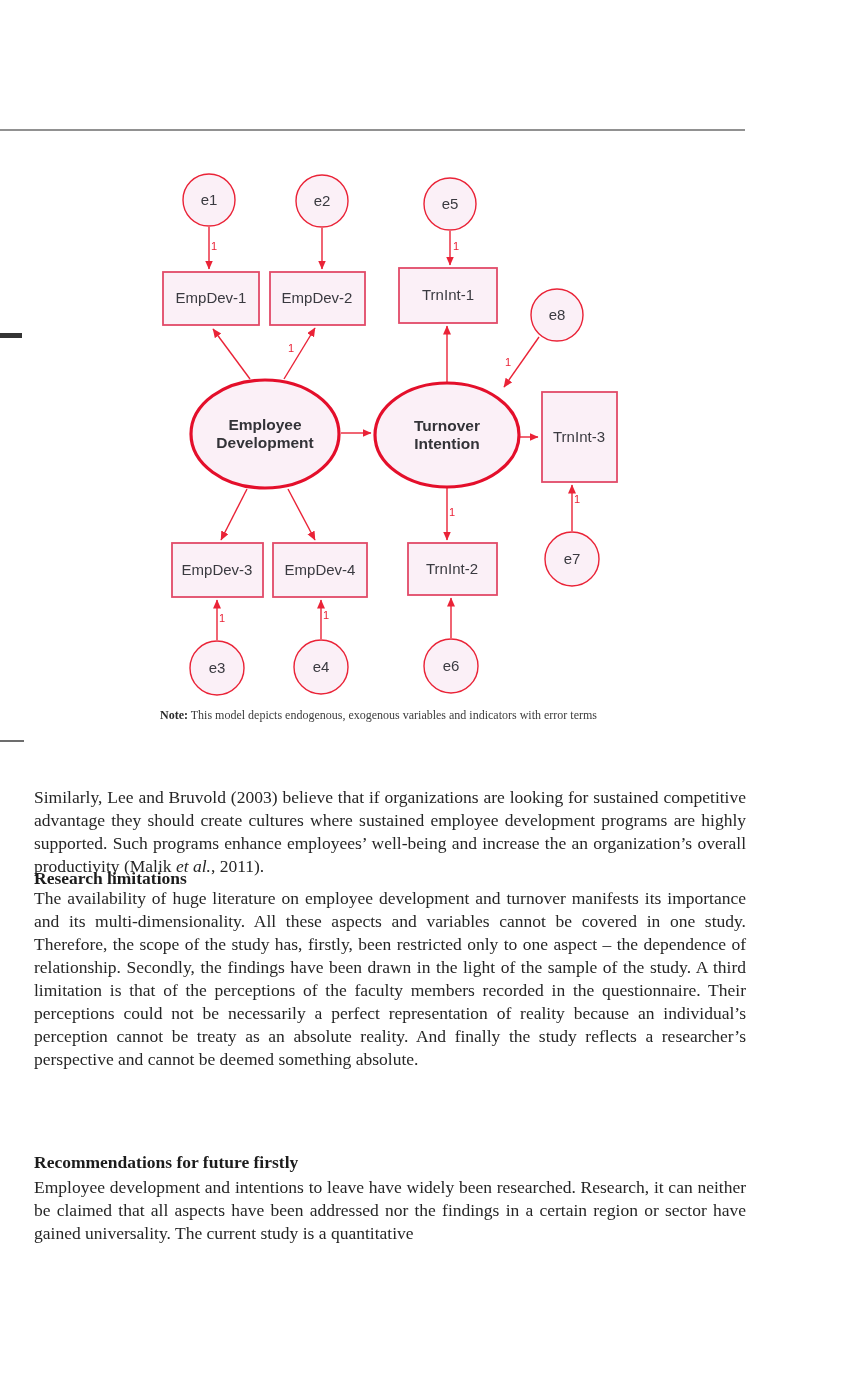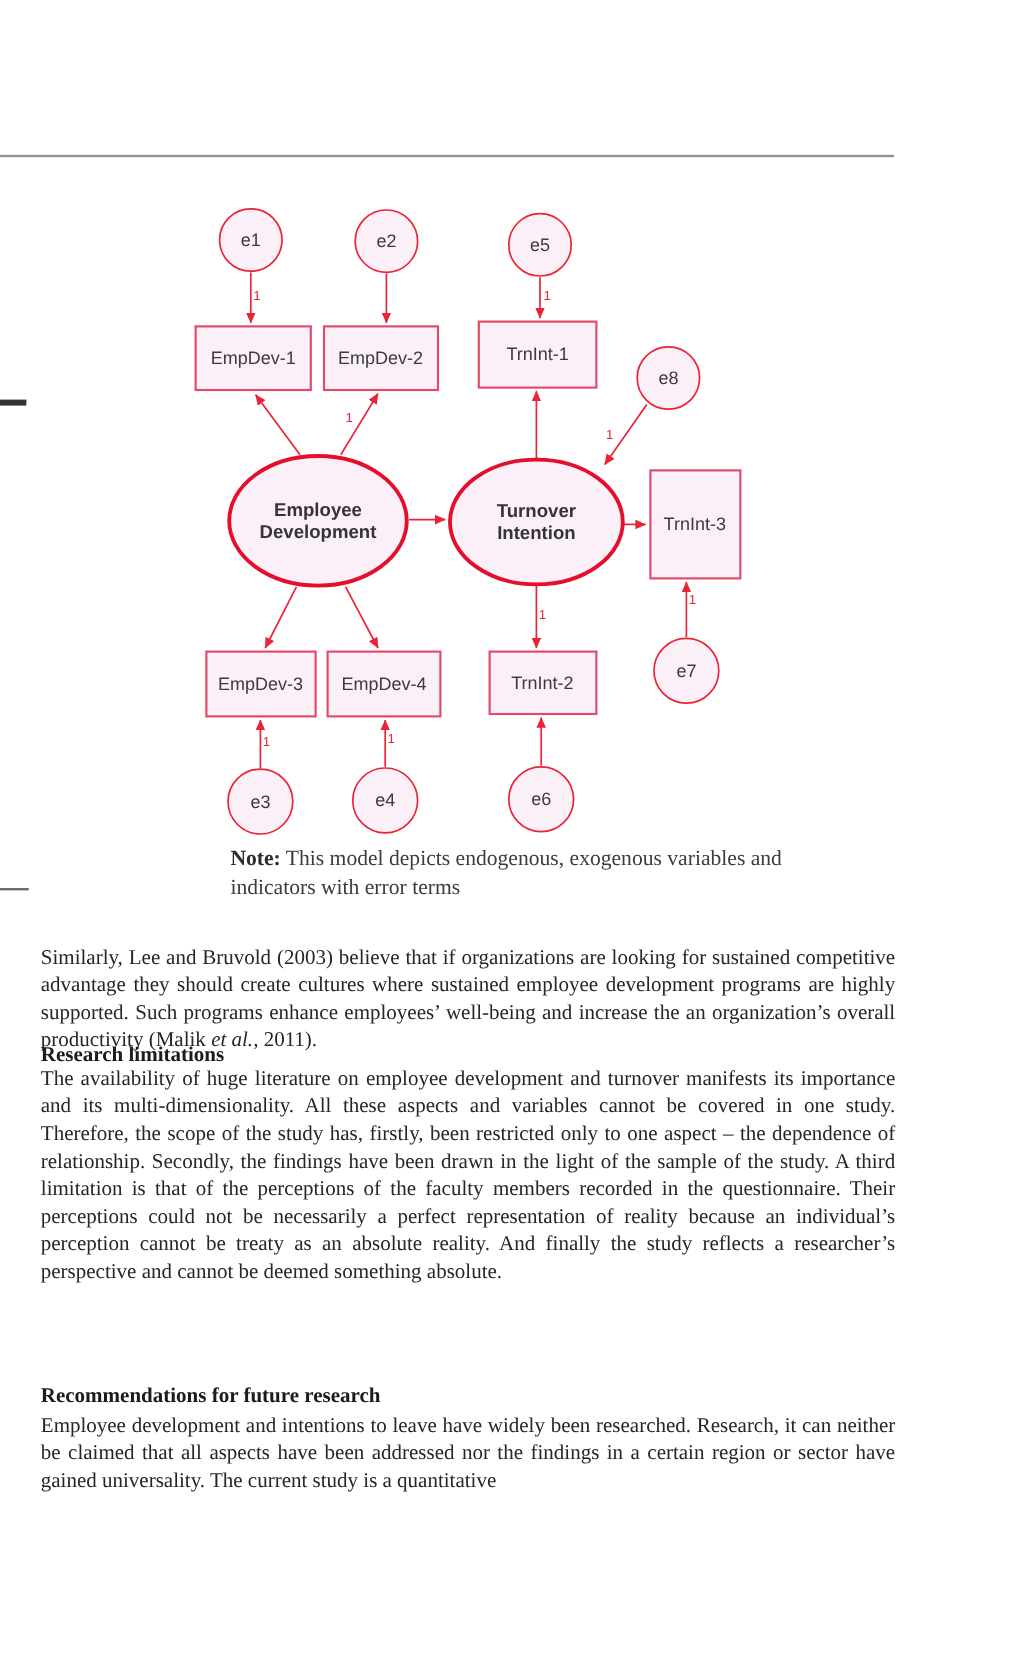--- a/index.html
+++ b/index.html
@@ -20,21 +20,21 @@
   .box{stroke:#e24a68;stroke-width:1.8;}
   .lat{stroke:#e40f2b;stroke-width:3.2;}
   .edge{stroke:#ea2337;stroke-width:1.4;fill:none;}
   .dlabel{font-family:"Liberation Sans", sans-serif;font-size:15px;fill:#3a3a40;}
   .latlabel{font-family:"Liberation Sans", sans-serif;font-size:15.5px;font-weight:bold;fill:#333338;}
   .wlabel{font-family:"Liberation Sans", sans-serif;font-size:11px;fill:#ea2337;}
   text{text-anchor:middle;}
 
   
   .fignote{position:absolute;left:160px;top:704px;width:468px;
-           font-size:18px;line-height:23.5px;color:#3c3c3c;margin-left:32px;}
+           font-size:12px;line-height:23.5px;color:#3c3c3c;}
   .fignote b{color:#2c2c2c;}
 
   
   .bodycol{position:absolute;left:34px;width:712px;color:#262626;
            font-size:17.5px;line-height:23px;text-align:justify;}
   .p1{top:786px;}
   .h-sec{position:absolute;left:34px;width:712px;color:#1c1c1c;
          font-size:17.5px;font-weight:bold;}
   .h1{top:868px;}
   .p2{top:887px;}
@@ -126,16 +126,16 @@
     </svg>
   </div>
 
   <div class="fignote"><b>Note:</b><span> This model depicts endogenous, exogenous variables and indicators with error terms</span></div>
 
   <div class="bodycol p1"><span>Similarly, Lee and Bruvold (2003) believe that if organizations are looking for sustained competitive advantage they should create cultures where sustained employee development programs are highly supported. Such programs enhance employees’ well-being and increase the an organization’s overall productivity (Malik </span><span class="it">et al.</span><span>, 2011).</span></div>
 
   <div class="h-sec h1">Research limitations</div>
   <div class="bodycol p2">The availability of huge literature on employee development and turnover manifests its importance and its multi-dimensionality. All these aspects and variables cannot be covered in one study. Therefore, the scope of the study has, firstly, been restricted only to one aspect – the dependence of relationship. Secondly, the findings have been drawn in the light of the sample of the study. A third limitation is that of the perceptions of the faculty members recorded in the questionnaire. Their perceptions could not be necessarily a perfect representation of reality because an individual’s perception cannot be treaty as an absolute reality. And finally the study reflects a researcher’s perspective and cannot be deemed something absolute.</div>
 
-  <div class="h-sec h2">Recommendations for future research</div>
+  <div class="h-sec h2">Recommendations for future firstly</div>
   <div class="bodycol p3">Employee development and intentions to leave have widely been researched. Research, it can neither be claimed that all aspects have been addressed nor the findings in a certain region or sector have gained universality. The current study is a quantitative</div>
 
 </div>
 
 </body></html>

